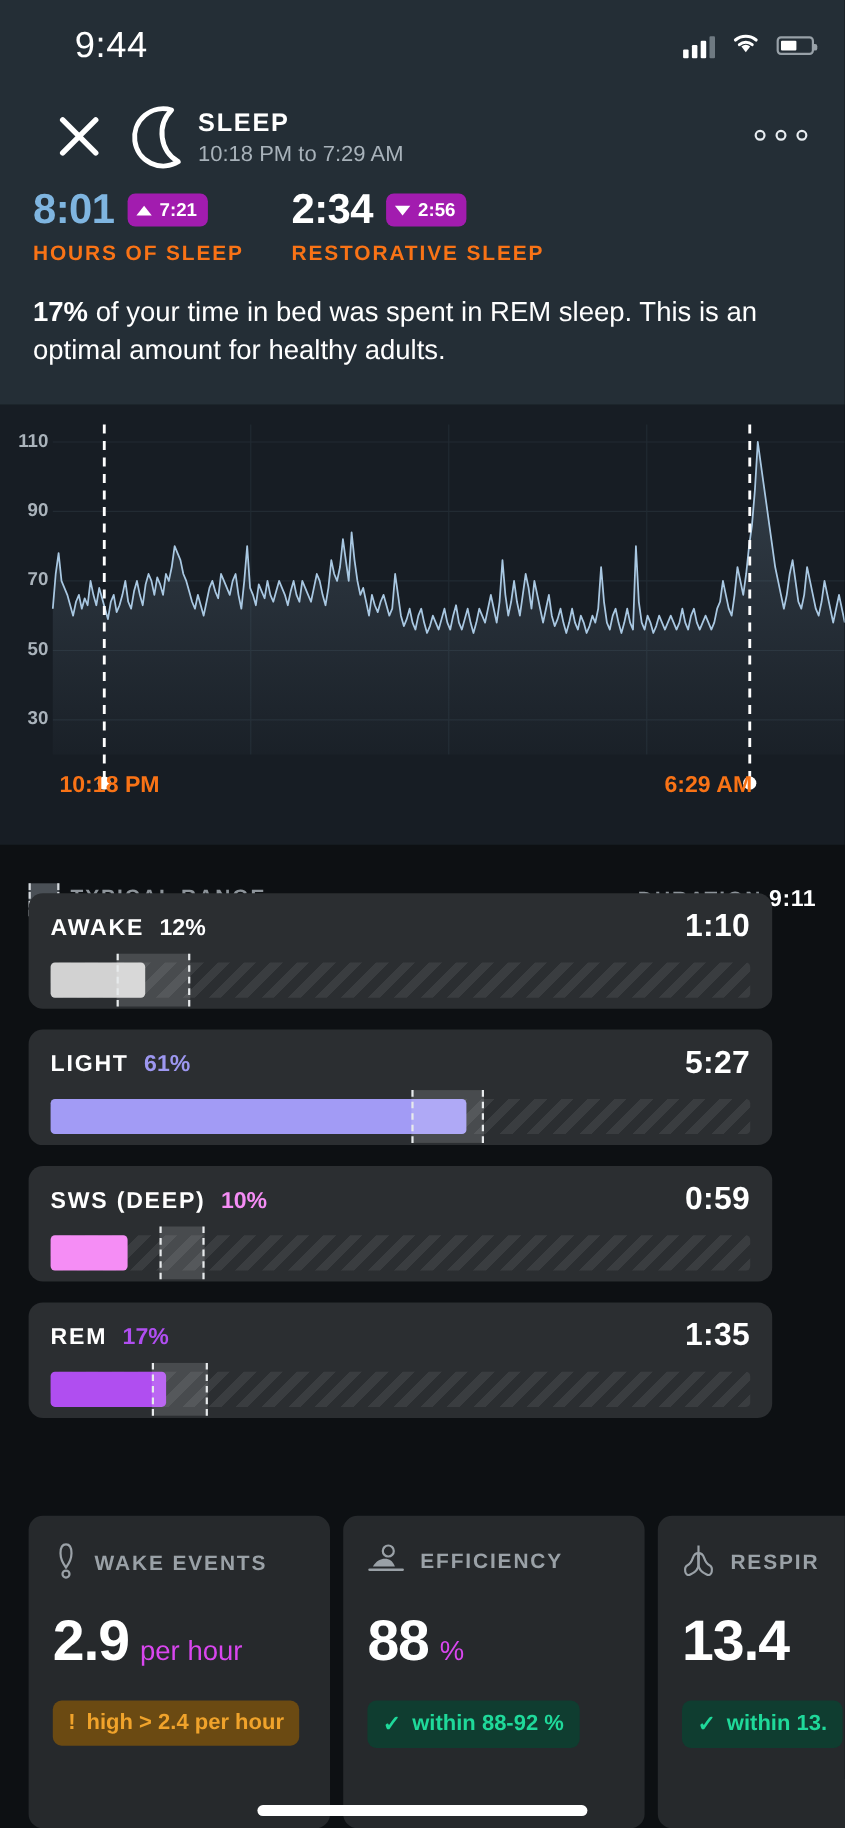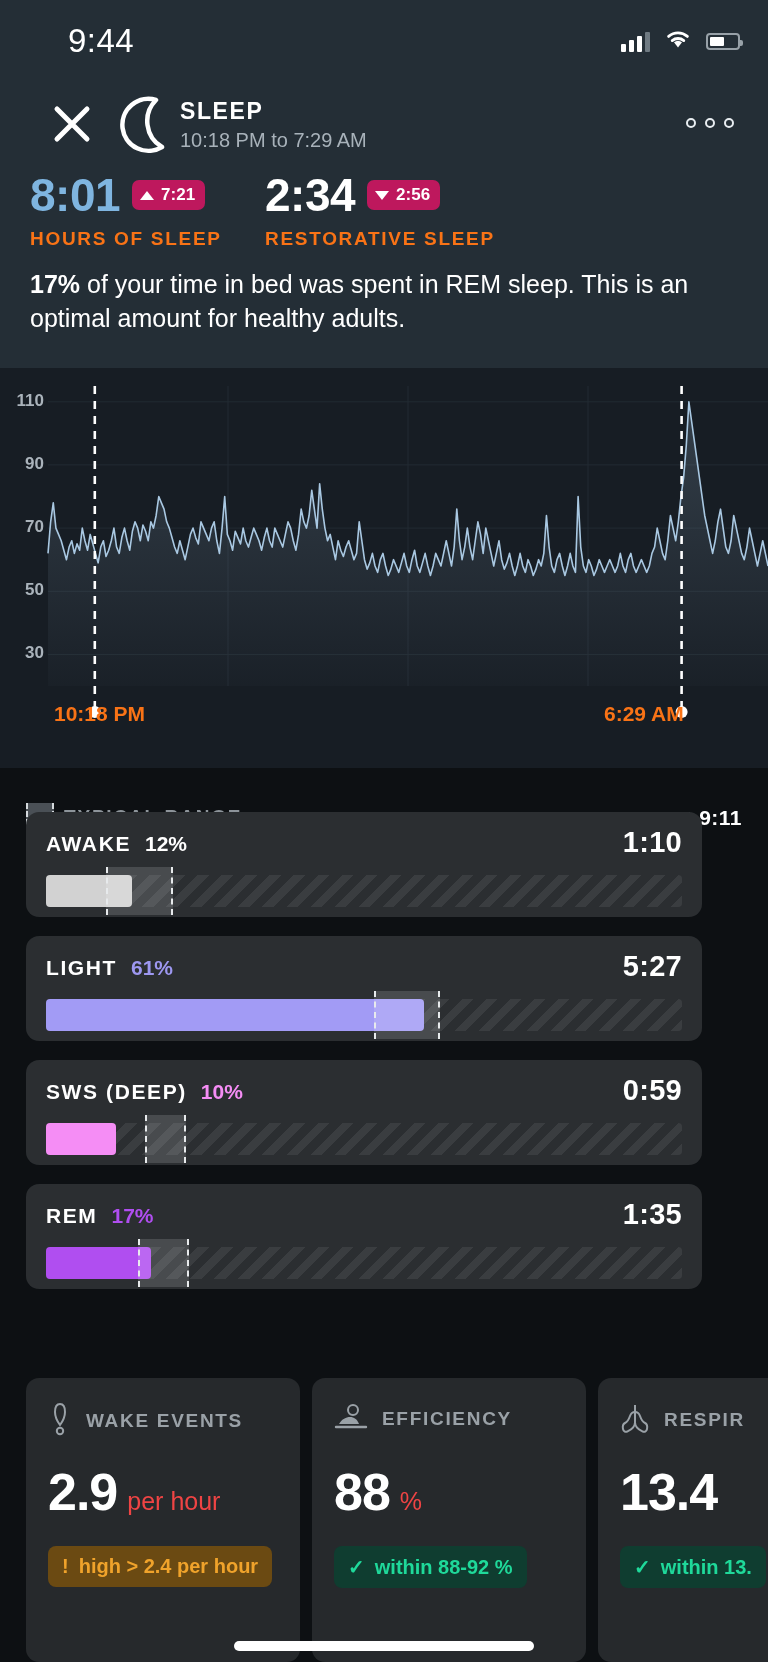--- a/index.html
+++ b/index.html
@@ -66,25 +66,25 @@
     width:10px; height:10px; border:2px solid #e8edf1; border-radius:50%;
     display:block; box-sizing:border-box;
   }
 
   
   .stats{ position:absolute; left:0; top:172px; width:768px; height:80px; }
   .stat{ position:absolute; top:0; }
   .stat.s1{ left:30px; }
   .stat.s2{ left:265px; }
   .stat .row{ display:flex; align-items:center; gap:12px; }
-  .stat .big{ font-size:46px; font-weight:700; letter-spacing:-.5px; line-height:1; }
+  .stat .big{ font-size:38px; font-weight:700; letter-spacing:-.5px; line-height:1; }
   .stat.s1 .big{ color:#7fb5e0; }
   .stat.s2 .big{ color:#ffffff; }
   .chip{
-    background:#be185d; border-radius:7px; padding:5px 10px 5px 8px;
+    background:#a21caf; border-radius:7px; padding:5px 10px 5px 8px;
     display:flex; align-items:center; gap:7px;
     font-size:17px; font-weight:600; color:#ffffff;
   }
   .chip .tri{ width:0; height:0; border-left:7px solid transparent; border-right:7px solid transparent; }
   .chip .tri.up{ border-bottom:9px solid #ffffff; }
   .chip .tri.down{ border-top:9px solid #ffffff; }
   .stat .lbl{
     margin-top:10px; font-size:19px; font-weight:700;
     letter-spacing:1.7px; color:#f97316;
   }
@@ -177,21 +177,21 @@
     display:flex; align-items:center; gap:14px;
   }
   .mcard .mlabel{
     font-size:19px; font-weight:700; letter-spacing:1.7px; color:#9aa1a7;
   }
   .mval{
     position:absolute; left:22px; top:84px;
     display:flex; align-items:baseline; gap:10px;
   }
   .mval .num{ font-size:52px; font-weight:700; color:#ffffff; letter-spacing:-1px; }
-  .mval .unit{ font-size:25px; font-weight:400; color:#ef4444; }
+  .mval .unit{ font-size:25px; font-weight:400; color:#d946ef; }
   .badge{
     position:absolute; left:22px; top:168px;
     display:inline-flex; align-items:center; gap:10px;
     border-radius:8px; padding:9px 14px;
     font-size:20px; font-weight:700; white-space:nowrap;
   }
   .badge.warn{ background:#6b4a12; color:#f0a32b; }
   .badge.ok{ background:#0f3d30; color:#1fd99a; }
 
   .homeind{

